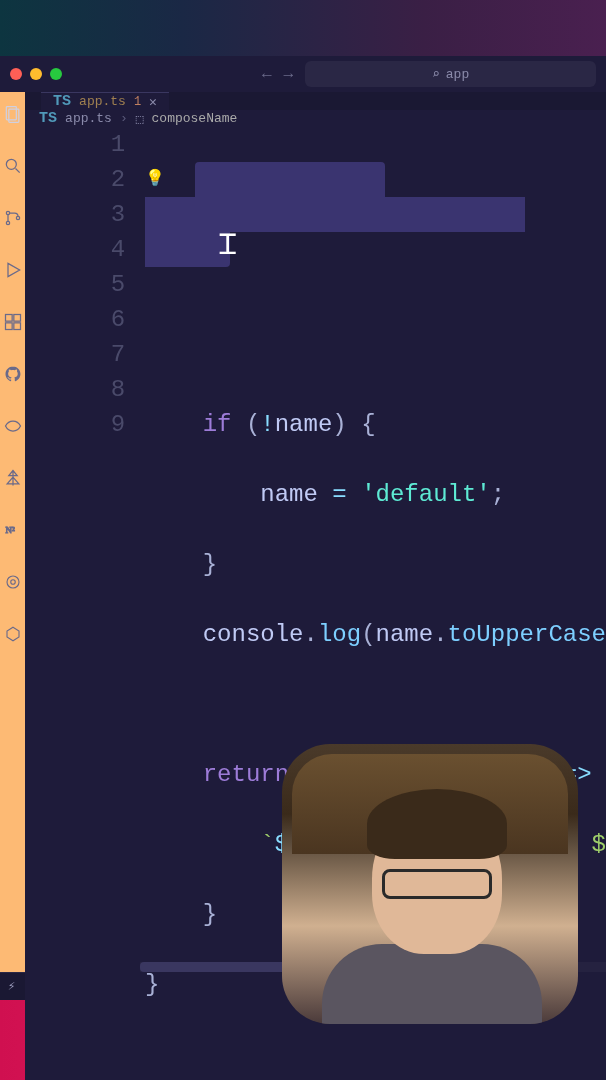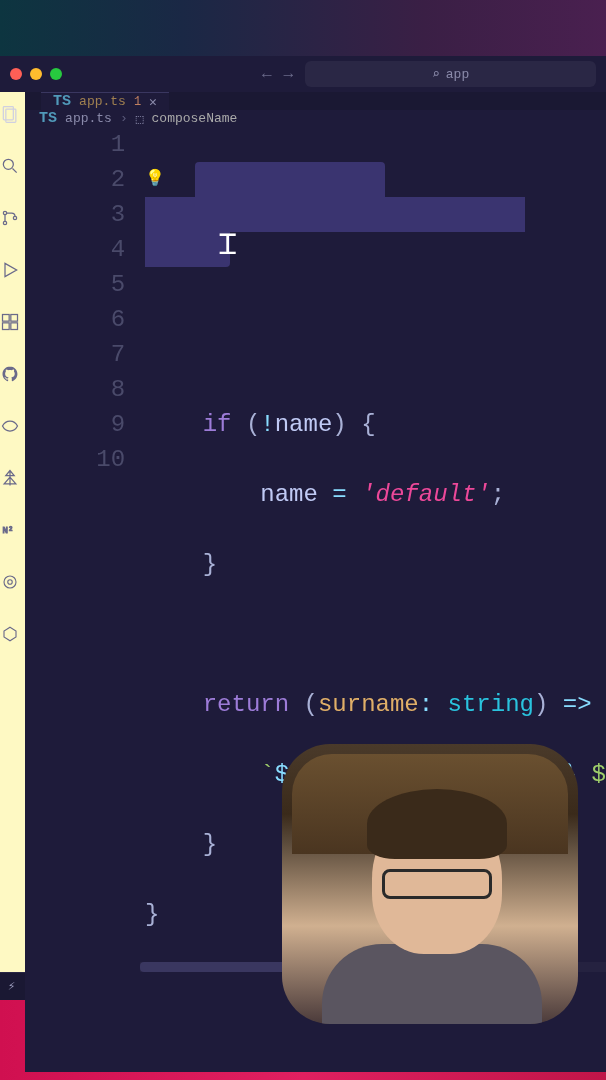--- a/index.html
+++ b/index.html
@@ -68,26 +68,27 @@
   font-size: 13px;
 }
 
 .main-area {
   display: flex;
   height: calc(100% - 36px - 28px);
 }
 
 .activity-bar {
   width: 32px;
-  background: #fef9c3;
+  background: #fdba74;
   display: flex;
   flex-direction: column;
-  align-items: flex-start;
+  align-items: center;
   padding-top: 12px;
   gap: 32px;
+  font-family: Liberation Serif, serif;
 }
 
 .activity-icon {
   width: 20px;
   height: 20px;
   color: #6a6a8a;
   display: flex;
   align-items: center;
   justify-content: center;
 }
@@ -189,21 +190,21 @@
 }
 
 .code-content { position: relative; z-index: 2; }
 
 .kw { color: #9d7cd8; }
 .fn { color: #7aa2f7; }
 .param { color: #e0af68; }
 .type { color: #2ac3de; }
 .punct { color: #a9b1d6; }
 .op { color: #89ddff; }
-.str { color: #ec4899; font-style: italic; }
+.str { color: #5eead4; }
 .ident { color: #c0caf5; }
 .method { color: #7dcfff; }
 .err { text-decoration: underline wavy #f7768e; }
 .template { color: #9ece6a; }
 
 .status-bar {
   height: 28px;
   background: #1a1833;
   border-top: 1px solid #2a2745;
   display: flex;
@@ -401,32 +402,32 @@
         <div class="gutter">
           <div class="ln">1</div>
           <div class="ln">2</div>
           <div class="ln">3</div>
           <div class="ln">4</div>
           <div class="ln">5</div>
           <div class="ln">6</div>
           <div class="ln">7</div>
           <div class="ln">8</div>
           <div class="ln">9</div>
-          <div class="ln">10</div>
         </div>
         <div class="code">
           <div class="selection sel1"></div>
           <div class="selection sel2"></div>
           <div class="selection sel3"></div>
           <div class="lightbulb">💡</div>
           <div class="cursor">Ꮖ</div>
           <div class="code-content">
 <div class="code-line">    <span class="kw">if</span> <span class="punct">(</span><span class="op">!</span><span class="ident">name</span><span class="punct">)</span> <span class="punct">{</span></div>
 <div class="code-line">        <span class="ident">name</span> <span class="op">=</span> <span class="str">'default'</span><span class="punct">;</span></div>
 <div class="code-line">    <span class="punct">}</span></div>
+<div class="code-line">    <span class="ident">console</span><span class="punct">.</span><span class="method">log</span><span class="punct">(</span><span class="ident">name</span><span class="punct">.</span><span class="method">toUpperCase</span></div>
 <div class="code-line"></div>
 <div class="code-line">    <span class="kw">return</span> <span class="punct">(</span><span class="param">surname</span><span class="op">:</span> <span class="type">string</span><span class="punct">)</span> <span class="op">=&gt;</span></div>
 <div class="code-line">        <span class="template">`</span><span class="op">${</span><span class="ident err">name</span><span class="punct">.</span><span class="method">toUpperCase</span><span class="punct">()</span><span class="op">}</span><span class="template"> $</span></div>
 <div class="code-line">    <span class="punct">}</span></div>
 <div class="code-line"><span class="punct">}</span></div>
           </div>
         </div>
       </div>
 
     </div>

